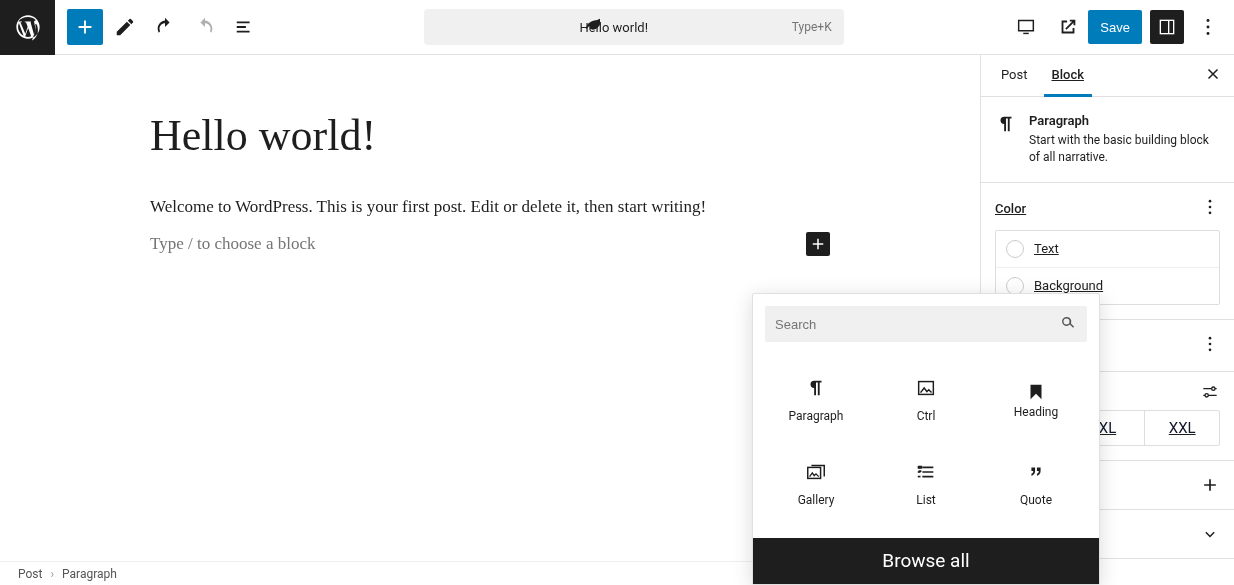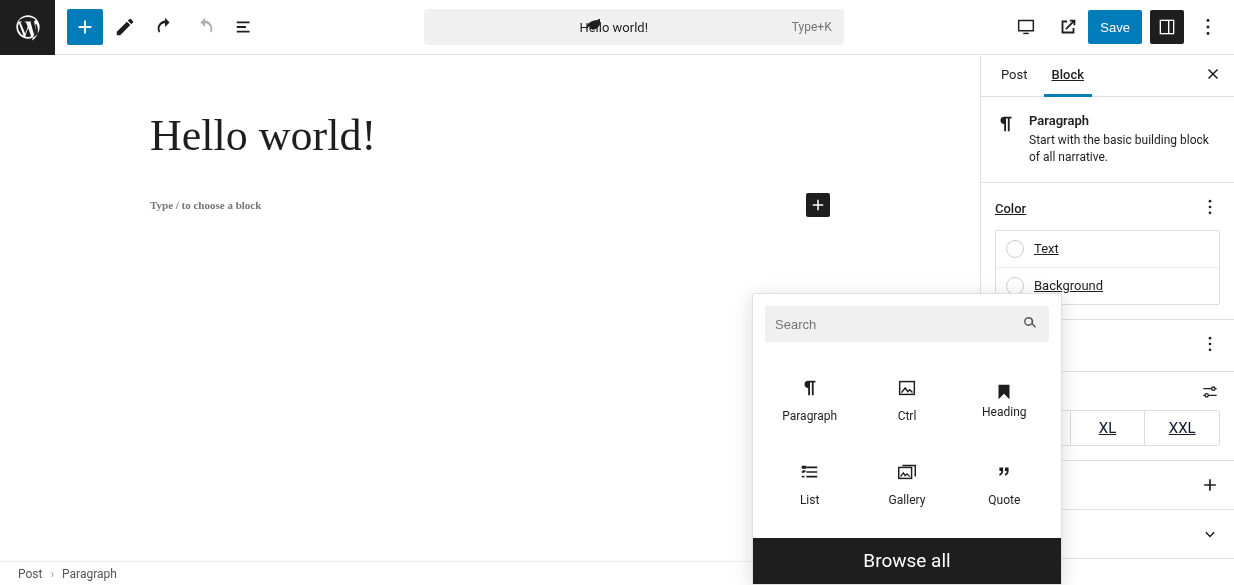--- a/index.html
+++ b/index.html
@@ -21,26 +21,26 @@
   .save-btn { background: #007cba; color: #fff; border: none; height: 34px; padding: 0 12px; font-size: 13px; border-radius: 2px; cursor: pointer; }
   .settings-panel-btn { width: 34px; height: 34px; background: #1e1e1e; display: flex; align-items: center; justify-content: center; border-radius: 2px; margin-left: 6px; cursor:pointer;}
   .settings-panel-btn svg { fill: #fff; width:20px; height:20px;}
   
   
   .canvas-wrap { position: absolute; top: 55px; left: 0; right: 254px; bottom: 24px; background: #fff; overflow: hidden; }
   .canvas { width: 680px; margin: 55px auto 0; }
   .post-title { font-family: Georgia, "Times New Roman", serif; font-size: 44px; font-weight: 400; color: #1e1e1e; margin-bottom: 32px; }
   .post-body { font-family: Georgia, serif; font-size: 17px; line-height: 1.6; color: #1e1e1e; margin-bottom: 12px; }
   .placeholder-row { display: flex; align-items: center; justify-content: space-between; }
-  .placeholder { font-family: Georgia, serif; font-size: 11px; color: #757575; font-weight: bold; }
+  .placeholder { font-family: Georgia, serif; font-size: 17px; color: #757575; }
   .inline-add { width: 24px; height: 24px; background: #1e1e1e; display:flex; align-items:center; justify-content:center; border-radius:2px; cursor:pointer;}
   .inline-add svg { fill:#fff; width:18px; height:18px;}
 
   
-  .inserter-pop { position: absolute; top: 293px; left: 752px; width: 310px; background: #fff; border: 1px solid #e0e0e0; box-shadow: 0 4px 20px rgba(0,0,0,0.15); border-radius: 2px; z-index: 50; }
+  .inserter-pop { position: absolute; top: 293px; left: 752px; width: 348px; background: #fff; border: 1px solid #e0e0e0; box-shadow: 0 4px 20px rgba(0,0,0,0.15); border-radius: 2px; z-index: 50; }
   .ins-search { margin: 12px; height: 36px; background: #f0f0f0; border-radius: 2px; display: flex; align-items: center; padding: 0 10px; }
   .ins-search input { flex:1; border:none; background:transparent; font-size:13px; color:#1e1e1e; outline:none;}
   .ins-grid { display: grid; grid-template-columns: repeat(3,1fr); padding: 4px 8px 12px; }
   .ins-item { display:flex; flex-direction:column; align-items:center; justify-content:center; height: 84px; cursor:pointer; font-size:12px; color:#1e1e1e; gap:10px;}
   .ins-item svg { width: 22px; height: 22px; fill:#1e1e1e; }
   .ins-browse { background:#1e1e1e; color:#fff; text-align:center; height:46px; line-height:46px; font-size:19px; cursor:pointer;}
 
   
   .sidebar { position: absolute; top: 55px; right: 0; width: 254px; bottom: 0; border-left: 1px solid #e0e0e0; background: #fff; display:flex; flex-direction:column; }
   .side-tabs { display:flex; align-items:center; height:42px; border-bottom:1px solid #e0e0e0; padding: 0 12px; }
@@ -138,20 +138,21 @@
           <circle cx="12" cy="12" r="1.6"></circle>
           <circle cx="12" cy="19" r="1.6"></circle>
         </svg>
     </button>
   </div>
 </div>
 
 <div class="canvas-wrap">
   <div class="canvas">
     <h1 class="post-title">Hello world!</h1>
+    <p class="post-body">Welcome to WordPress. This is your first post. Edit or delete it, then start writing!</p>
     <div class="placeholder-row">
       <span class="placeholder">Type / to choose a block</span>
       <div class="inline-add">
         <svg viewBox="0 0 24 24">
             <path d="M11 5v6H5v2h6v6h2v-6h6v-2h-6V5z"></path>
           </svg>
       </div>
     </div>
   </div>
 </div>
@@ -185,37 +186,37 @@
           <path d="M5 3h4l3 8 3-8h4L13 14v7h-2v-7z" fill="none"></path>
           <path d="M6 3l12 0v3l-5 0 0 15-2 0 0-15-5 0z" fill="none"></path>
         </svg>
       <svg viewBox="0 0 24 24" style="margin-top:-32px">
           <path d="M6 4v16l6-6 6 6V4z" fill="#1e1e1e"></path>
         </svg>
       <span style="margin-top:-8px">Heading</span>
     </div>
     <div class="ins-item">
       <svg viewBox="0 0 24 24">
+          <rect x="3" y="7" width="14" height="12" fill="none" stroke="#1e1e1e" stroke-width="1.6"></rect>
+          <path d="M7 5h14v12" fill="none" stroke="#1e1e1e" stroke-width="1.6"></path>
+          <path d="M5 17l3-4 2 3 2-2 3 3" fill="none" stroke="#1e1e1e" stroke-width="1.4"></path>
+        </svg>
+      <span>Gallery</span>
+    </div>
+    <div class="ins-item">
+      <svg viewBox="0 0 24 24">
           <path d="M4 6h2v2H4zM8 6h12v2H8zM4 11h2v2H4zM8 11h12v2H8zM4 16h2v2H4zM8 16h12v2H8z" fill="none"></path>
           <path d="M8 7h12M8 12h12M8 17h12" stroke="#1e1e1e" stroke-width="1.8"></path>
           <path d="M4 6h3v1.6H4zM4 11h3" stroke="#1e1e1e" stroke-width="1.8"></path>
           <path d="M3 6h4M3 17h4" stroke="none"></path>
           <line x1="3" y1="7" x2="6" y2="7" stroke="#1e1e1e" stroke-width="1.8"></line>
           <line x1="3" y1="12" x2="6" y2="12" stroke="#1e1e1e" stroke-width="1.8"></line>
           <line x1="3" y1="17" x2="6" y2="17" stroke="#1e1e1e" stroke-width="1.8"></line>
         </svg>
       <span>List</span>
-    </div>
-    <div class="ins-item">
-      <svg viewBox="0 0 24 24">
-          <rect x="3" y="7" width="14" height="12" fill="none" stroke="#1e1e1e" stroke-width="1.6"></rect>
-          <path d="M7 5h14v12" fill="none" stroke="#1e1e1e" stroke-width="1.6"></path>
-          <path d="M5 17l3-4 2 3 2-2 3 3" fill="none" stroke="#1e1e1e" stroke-width="1.4"></path>
-        </svg>
-      <span>Gallery</span>
     </div>
     <div class="ins-item">
       <svg viewBox="0 0 24 24">
           <path d="M7 7h4v4c0 3-2 5-4 5v-2c1 0 2-1 2-3H7zM13 7h4v4c0 3-2 5-4 5v-2c1 0 2-1 2-3h-2z"></path>
         </svg>
       <span>Quote</span>
     </div>
   </div>
   <div class="ins-browse">Browse all</div>
 </div>

